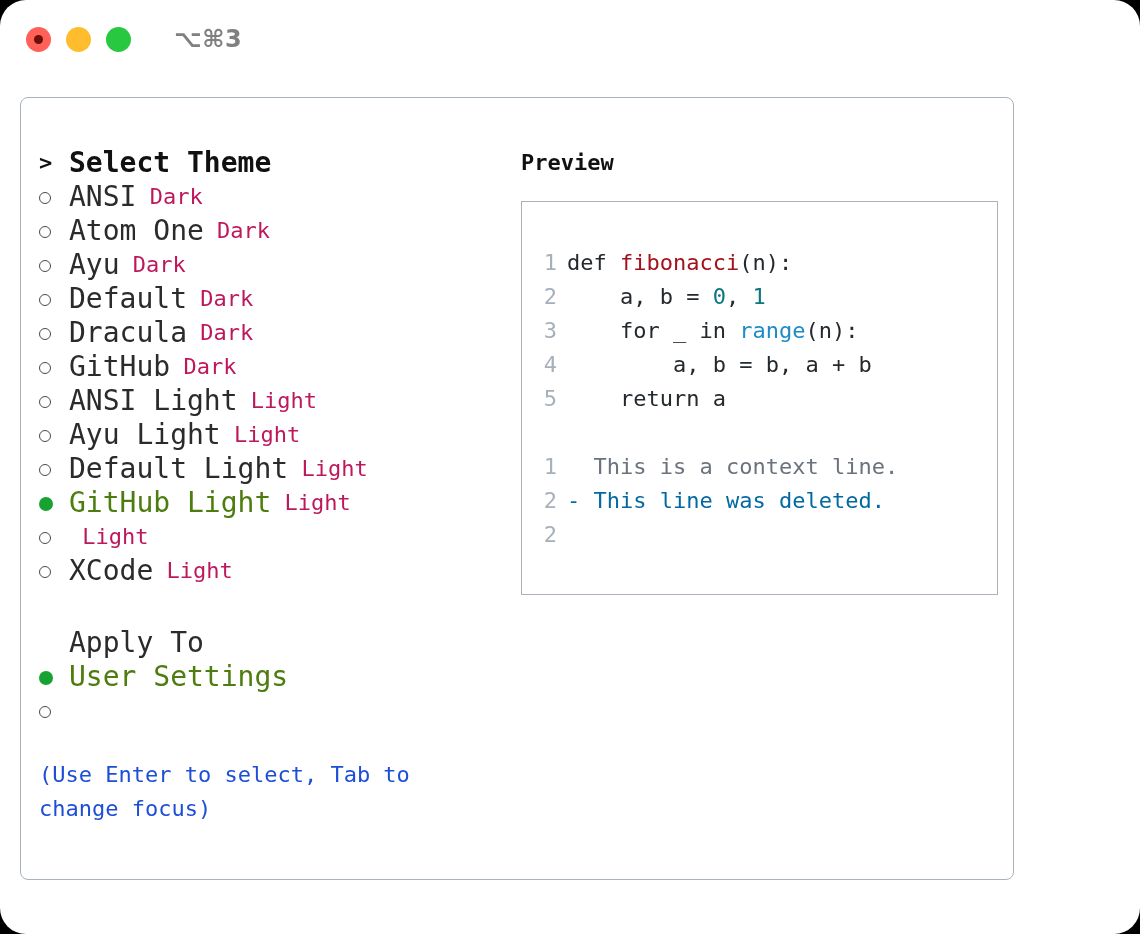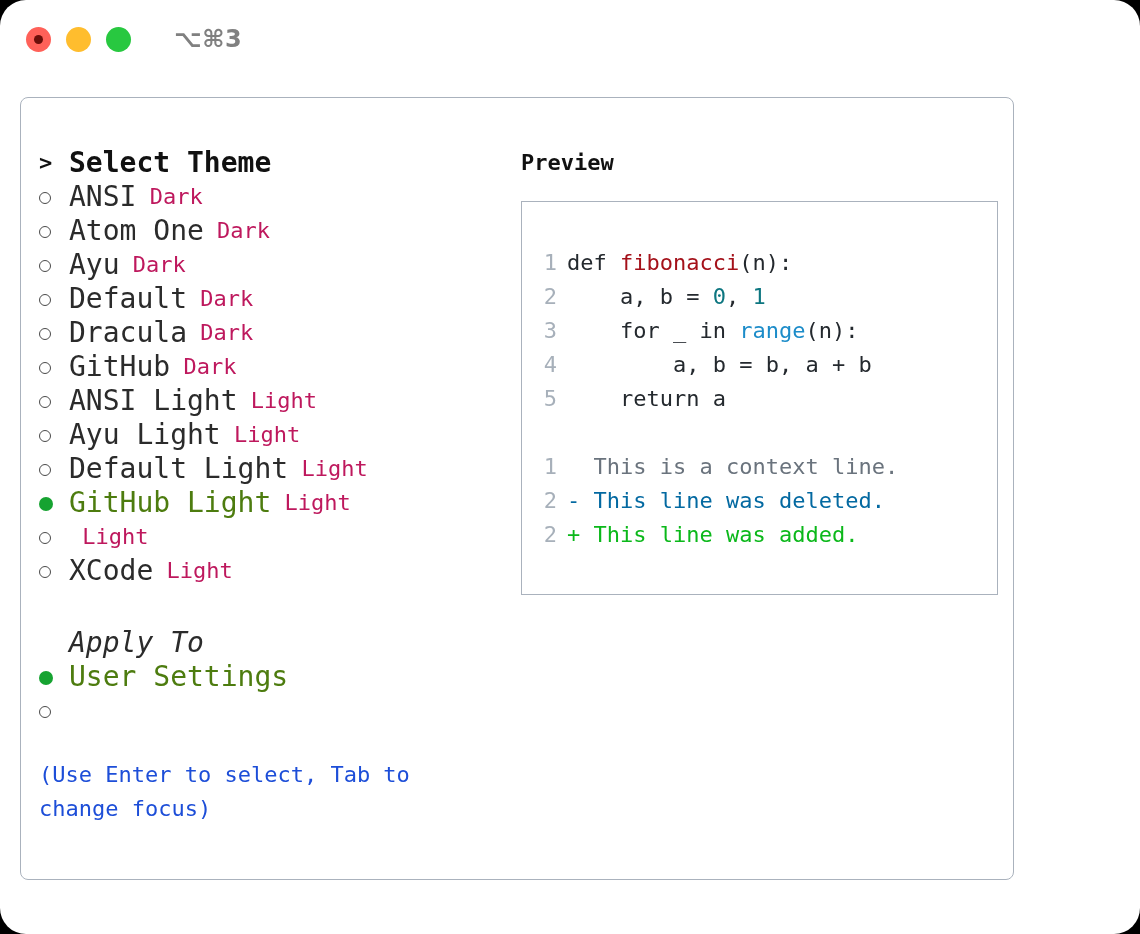--- a/index.html
+++ b/index.html
@@ -141,21 +141,21 @@
   .row-title.header {
     font-weight: 700;
     color: #111111;
   }
   .row-title.selected { color: #4d7c0f; }
   .row-tag {
     color: #be185d;
     font-size: 22px;
   }
 
-  #apply-to-header { margin-top: 38px; font-style: italic; }
+  #apply-to-header { margin-top: 38px; }
 
   #help-text {
     margin-top: 30px;
     font-size: 22px;
     line-height: 34px;
     color: #1d4ed8;
     width: 420px;
   }
 
   
@@ -354,21 +354,20 @@
             <span class="diff-context">  This is a context line.</span>
           </div>
 
           <div class="code-line">
             <span class="lineno">2</span>
             <span class="diff-del">- This line was deleted.</span>
           </div>
 
           <div class="code-line">
             <span class="lineno">2</span>
-            <span class="diff-add">+ This line was added.</span>
           </div>
 
         </div>
       </div>
 
     </div>
   </div>
 </div>
 
 </body></html>

